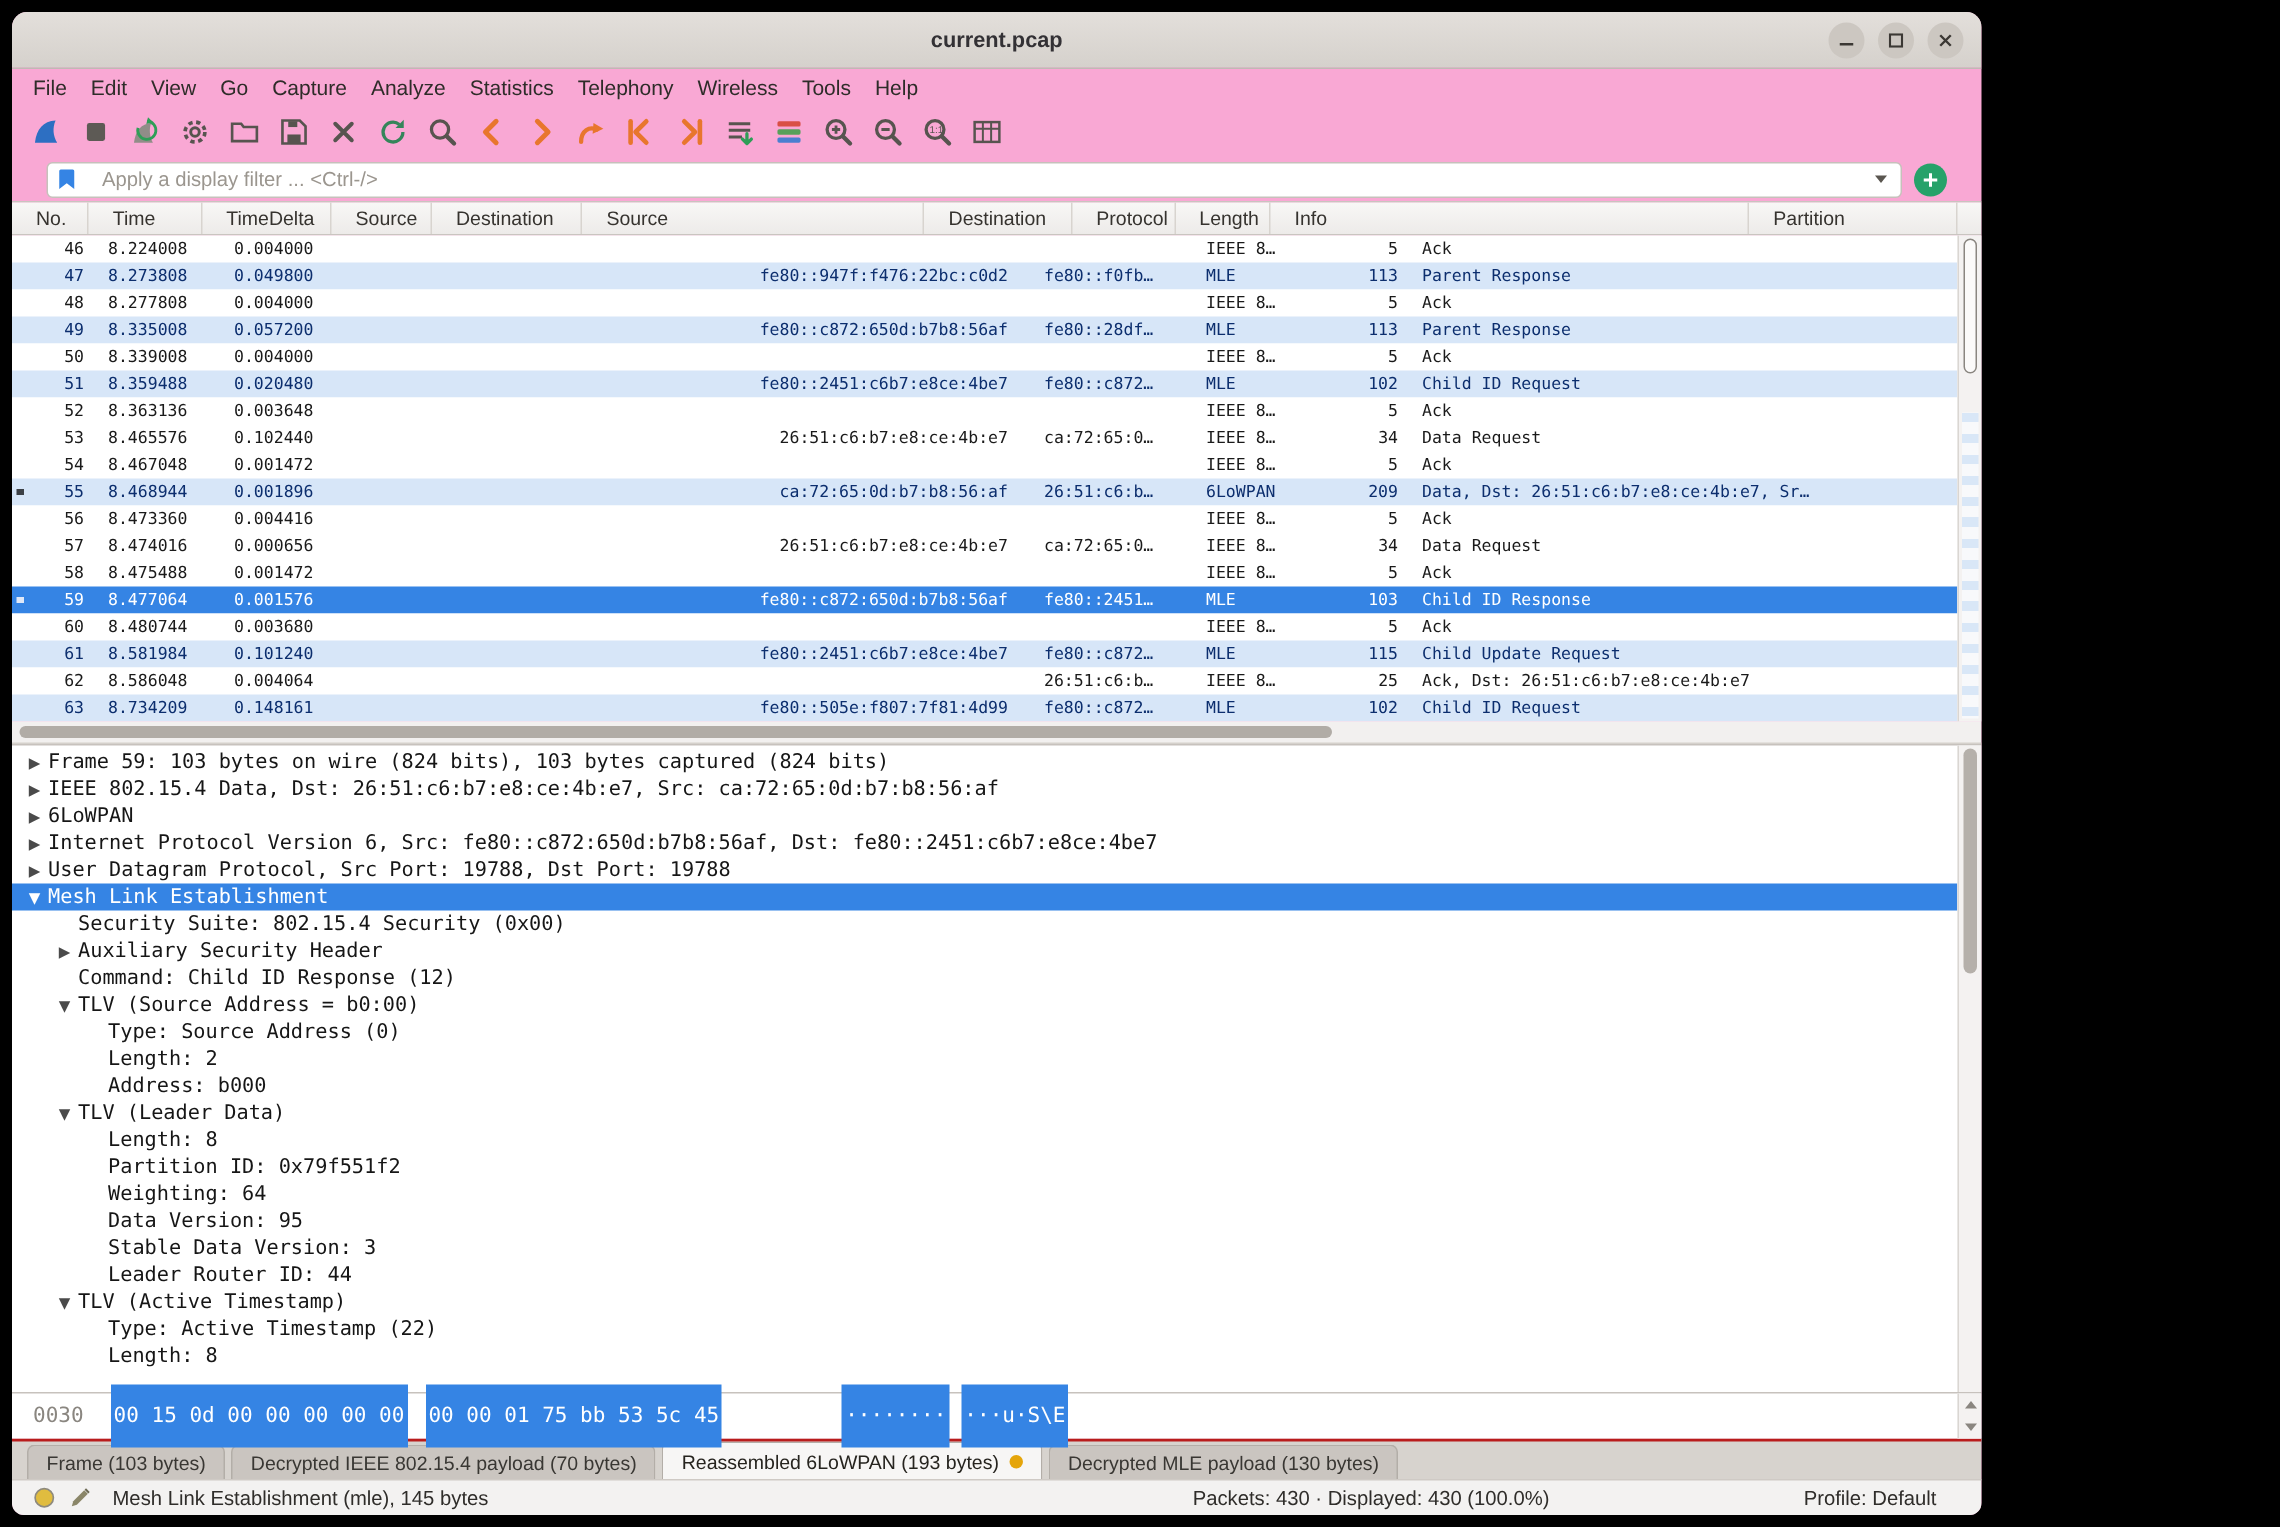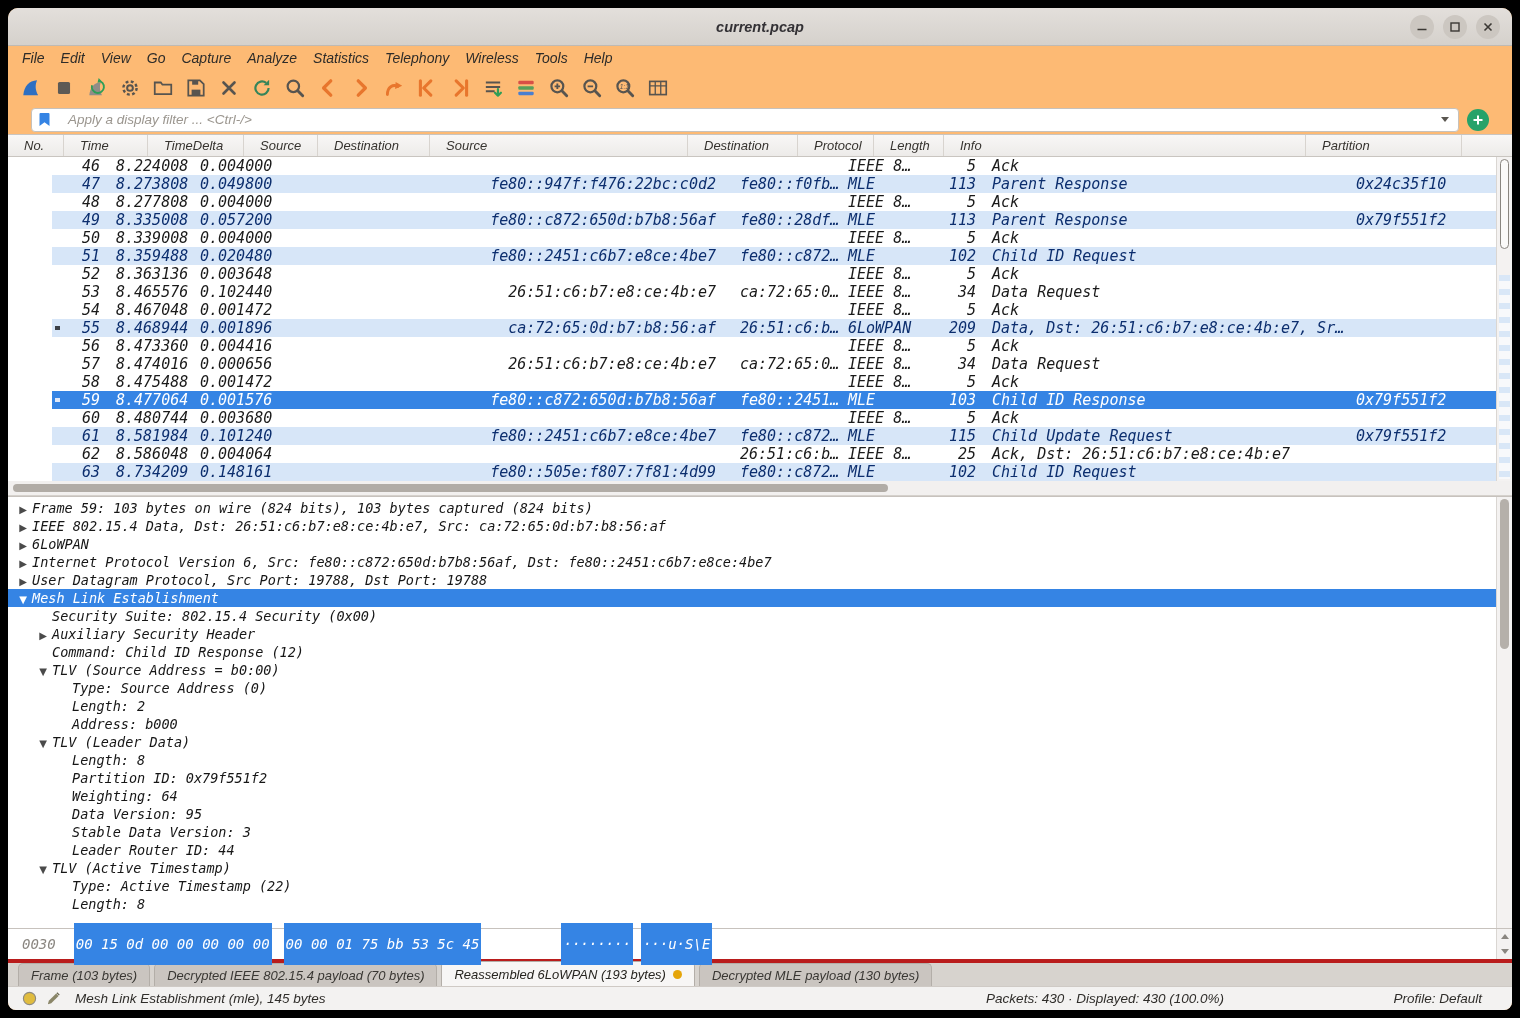--- a/index.html
+++ b/index.html
@@ -1,20 +1,20 @@
 <!DOCTYPE html>
 <html><head>
 <meta charset="utf-8">
 <style>
   *{box-sizing:border-box;margin:0;padding:0;}
   html,body{width:1520px;height:1018px;background:#000;overflow:hidden;}
   body{font-family:"Liberation Sans",sans-serif;position:relative;}
 
-  .window{position:absolute;left:8px;top:8px;width:1504px;height:1002px;background:#fdba74;
-          border-radius:10px 10px 8px 8px;overflow:hidden;display:flex;flex-direction:column;font-style:italic;}
+  .window{position:absolute;left:8px;top:8px;width:1313px;height:1002px;background:#f9a8d4;
+          border-radius:10px 10px 8px 8px;overflow:hidden;display:flex;flex-direction:column;}
 
   
   .titlebar{height:38px;background:linear-gradient(#e3dfdb,#d5d1cc);border-bottom:1px solid #bfbab4;position:relative;flex:none;}
   .title{position:absolute;left:0;right:0;top:0;height:38px;line-height:38px;text-align:center;
          font-weight:bold;font-size:14.5px;color:#333135;}
   .winbtns{position:absolute;right:12px;top:7px;display:flex;gap:9px;}
   .wbtn{width:24px;height:24px;border-radius:50%;background:#ccc7c1;display:flex;align-items:center;justify-content:center;}
 
   
   .menubar{height:25px;display:flex;align-items:center;padding-left:6px;font-size:14px;color:#2e2c29;flex:none;}
@@ -36,21 +36,21 @@
   
   .plheader{height:22px;display:flex;background:linear-gradient(#f8f7f6,#edebe9);border-bottom:1px solid #c9c5c0;
             font-size:13px;color:#36332f;flex:none;}
   .pcol{height:100%;line-height:21px;padding-left:16px;border-right:1px solid #d8d4cf;overflow:hidden;white-space:nowrap;}
   .cfill{flex:1;border-right:none;}
   .c0{width:56px;}.c1{width:84px;}.c2{width:96px;}.c3{width:74px;}.c4{width:112px;}.c5{width:258px;}
   .c6{width:110px;}.c7{width:76px;}.c8{width:70px;}.c9{width:362px;}.c10{width:156px;}
 
   .plist-wrap{height:324px;position:relative;background:#fff;flex:none;}
   .plist{position:absolute;left:0;top:0;right:16px;bottom:0;overflow:hidden;
-         font-family:"DejaVu Sans Mono",monospace;font-size:15px;padding-left:44px;}
+         font-family:"DejaVu Sans Mono",monospace;font-size:11px;}
   .prow{display:flex;height:18px;line-height:18px;position:relative;}
   .prow.plain{background:#fff;color:#1a1a1a;}
   .prow.blue{background:#d7e6f8;color:#0c2e6e;}
   .prow.selected{background:#3584e4;color:#fff;}
   .pcell{overflow:hidden;white-space:pre;flex:none;}
   .pcell.c0{text-align:right;padding-right:8px;padding-left:0;}
   .pcell.c1{padding-left:8px;}
   .pcell.c2{padding-left:8px;}
   .pcell.c5{text-align:right;padding-right:16px;}
   .pcell.c6{padding-left:8px;}
@@ -90,21 +90,21 @@
   .hgap{display:inline-block;width:12px;}
   .asciigroups{margin-left:80px;}
   .agap{display:inline-block;width:8px;}
   .hex-scroll{position:absolute;right:0;top:0;bottom:0;width:16px;background:#f4f2f1;border-left:1px solid #dad6d2;
               display:flex;flex-direction:column;align-items:center;justify-content:space-around;}
   .tri{width:0;height:0;border-left:4px solid transparent;border-right:4px solid transparent;}
   .tri.up{border-bottom:5px solid #8a8680;}
   .tri.down{border-top:5px solid #8a8680;}
 
   
-  .tabsbar{height:27px;background:#d7d3ce;border-top:4px solid #b91c1c;display:flex;align-items:flex-end;
+  .tabsbar{height:27px;background:#d7d3ce;border-top:2px solid #b91c1c;display:flex;align-items:flex-end;
            padding-left:10px;gap:4px;flex:none;}
   .tab{height:23px;padding:0 12px;font-size:13px;color:#393733;background:#cac5c0;border:1px solid #b3aea8;
        border-bottom:none;border-radius:5px 5px 0 0;display:flex;align-items:center;gap:7px;white-space:nowrap;}
   .tab.active{background:#f7f6f5;height:25px;color:#26241f;}
   .dot{width:9px;height:9px;border-radius:50%;background:#e5a50a;flex:none;}
 
   
   .statusbar{height:24px;background:#f3f2f1;border-top:1px solid #cfcac5;display:flex;align-items:center;
              padding:0 14px;font-size:13.5px;color:#2f2d2a;position:relative;flex:none;text-align:center;}
   .sicon{margin-right:9px;display:flex;}

